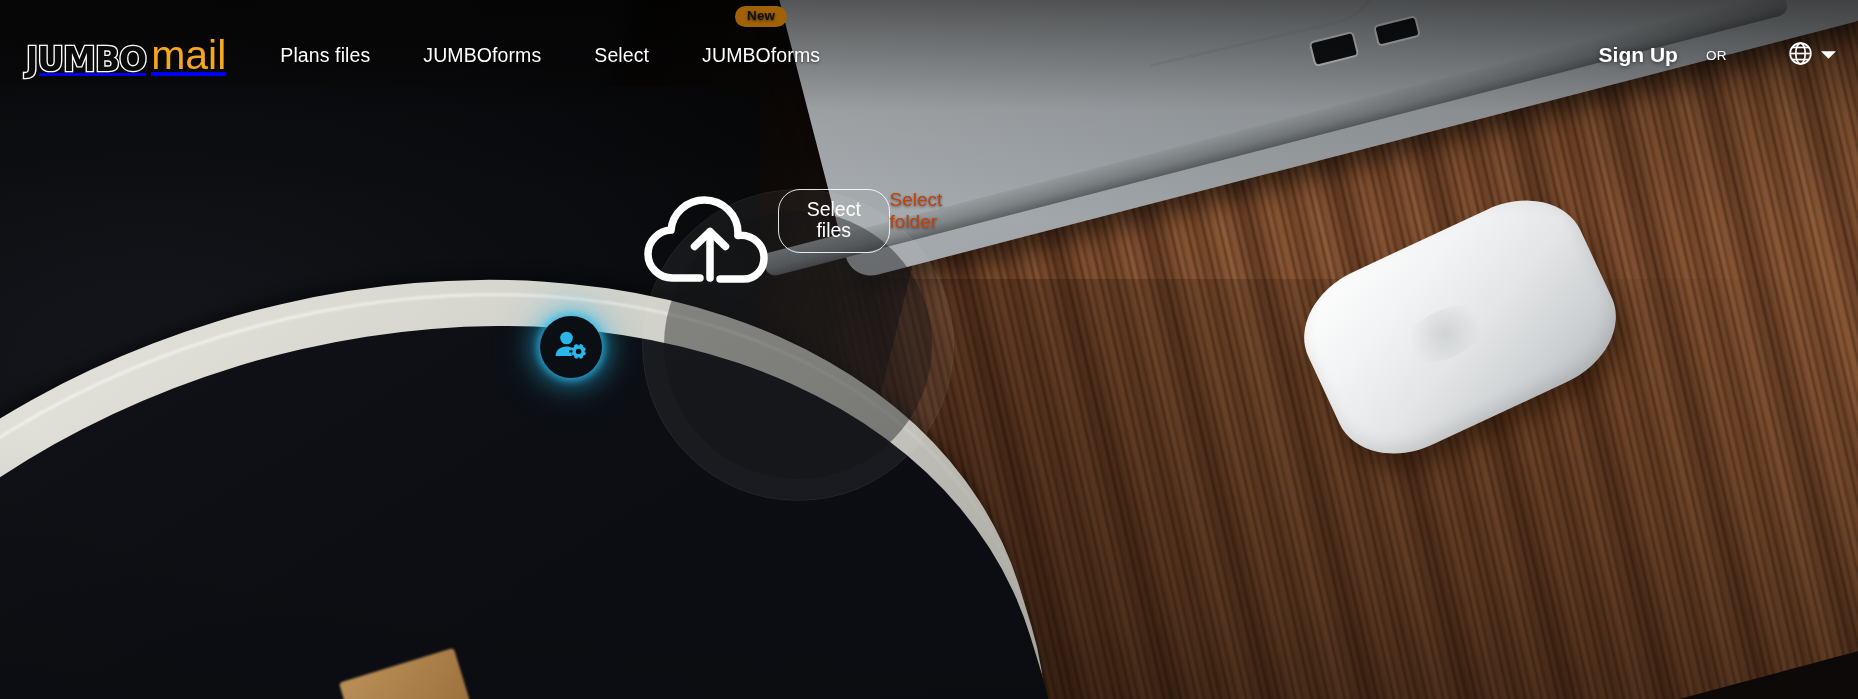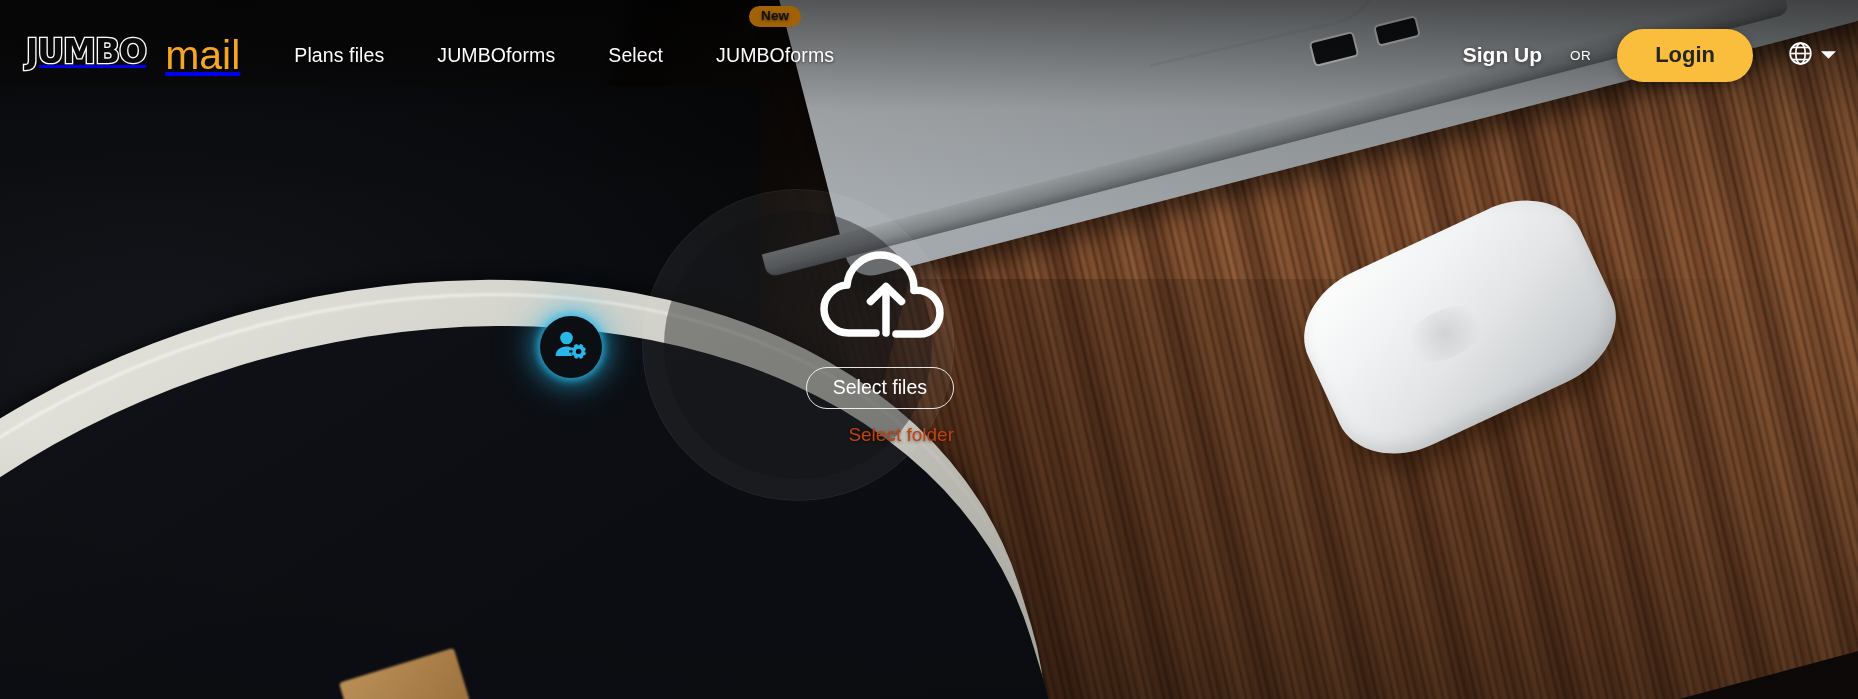--- a/index.html
+++ b/index.html
@@ -153,21 +153,21 @@
 
   
   .header {
     position:absolute; top:0; left:0; right:0; height:110px;
     display:flex; align-items:center;
     padding:0 22px 0 26px;
     z-index:40;
   }
 
   
-  .logo { display:flex; align-items:flex-start; gap:16px; margin-right:52px; user-select:none; }
+  .logo { display:flex; align-items:flex-end; gap:2px; margin-right:52px; user-select:none; }
   .logo-jumbo {
     font-family:"DejaVu Sans", sans-serif;
     font-size:33px; font-weight:bold; letter-spacing:-1px;
     color:#0b0b0b;
     -webkit-text-stroke:2.6px #ffffff;
     paint-order:stroke fill;
   }
   .logo-mail {
     font-family:"Liberation Sans", sans-serif;
     font-size:41px; font-weight:normal; letter-spacing:0px;
@@ -247,22 +247,22 @@
     left:664px; top:211px;
     width:268px; height:268px;
     border-radius:50%;
     background:rgba(20,20,22,0.42);
     z-index:21;
   }
   .upload {
     position:absolute;
     left:642px; top:189px;
     width:312px; height:312px;
-    display:flex; flex-direction:column;
-    align-items:flex-end; justify-content:center;
+    display:flex; flex-direction:row;
+    align-items:flex-start; justify-content:center;
     z-index:25;
   }
   .cloud-ico { margin-bottom:19px; }
   .select-files {
     background:transparent;
     border:1.4px solid rgba(255,255,255,0.88);
     color:#ffffff;
     font-size:19.5px;
     font-family:"Liberation Sans", sans-serif;
     border-radius:22px;
@@ -340,21 +340,20 @@
         <span class="badge-new">New</span>
         <span>JUMBOforms</span>
       </a>
     </nav>
 
     <div class="spacer"></div>
 
     <div class="auth">
       <a class="signup" href="#">Sign Up</a>
       <span class="or">OR</span>
-      <button class="login-btn">Login</button>
 
       <div class="lang">
         <span class="globe-ico">
           <svg width="27" height="27" viewBox="0 0 24 24" fill="none" stroke="#ffffff" stroke-width="1.5">
             <circle cx="12" cy="12" r="9.2"></circle>
             <ellipse cx="12" cy="12" rx="4.2" ry="9.2"></ellipse>
             <line x1="2.8" y1="12" x2="21.2" y2="12"></line>
             <line x1="4.3" y1="6.6" x2="19.7" y2="6.6"></line>
             <line x1="4.3" y1="17.4" x2="19.7" y2="17.4"></line>
           </svg>

